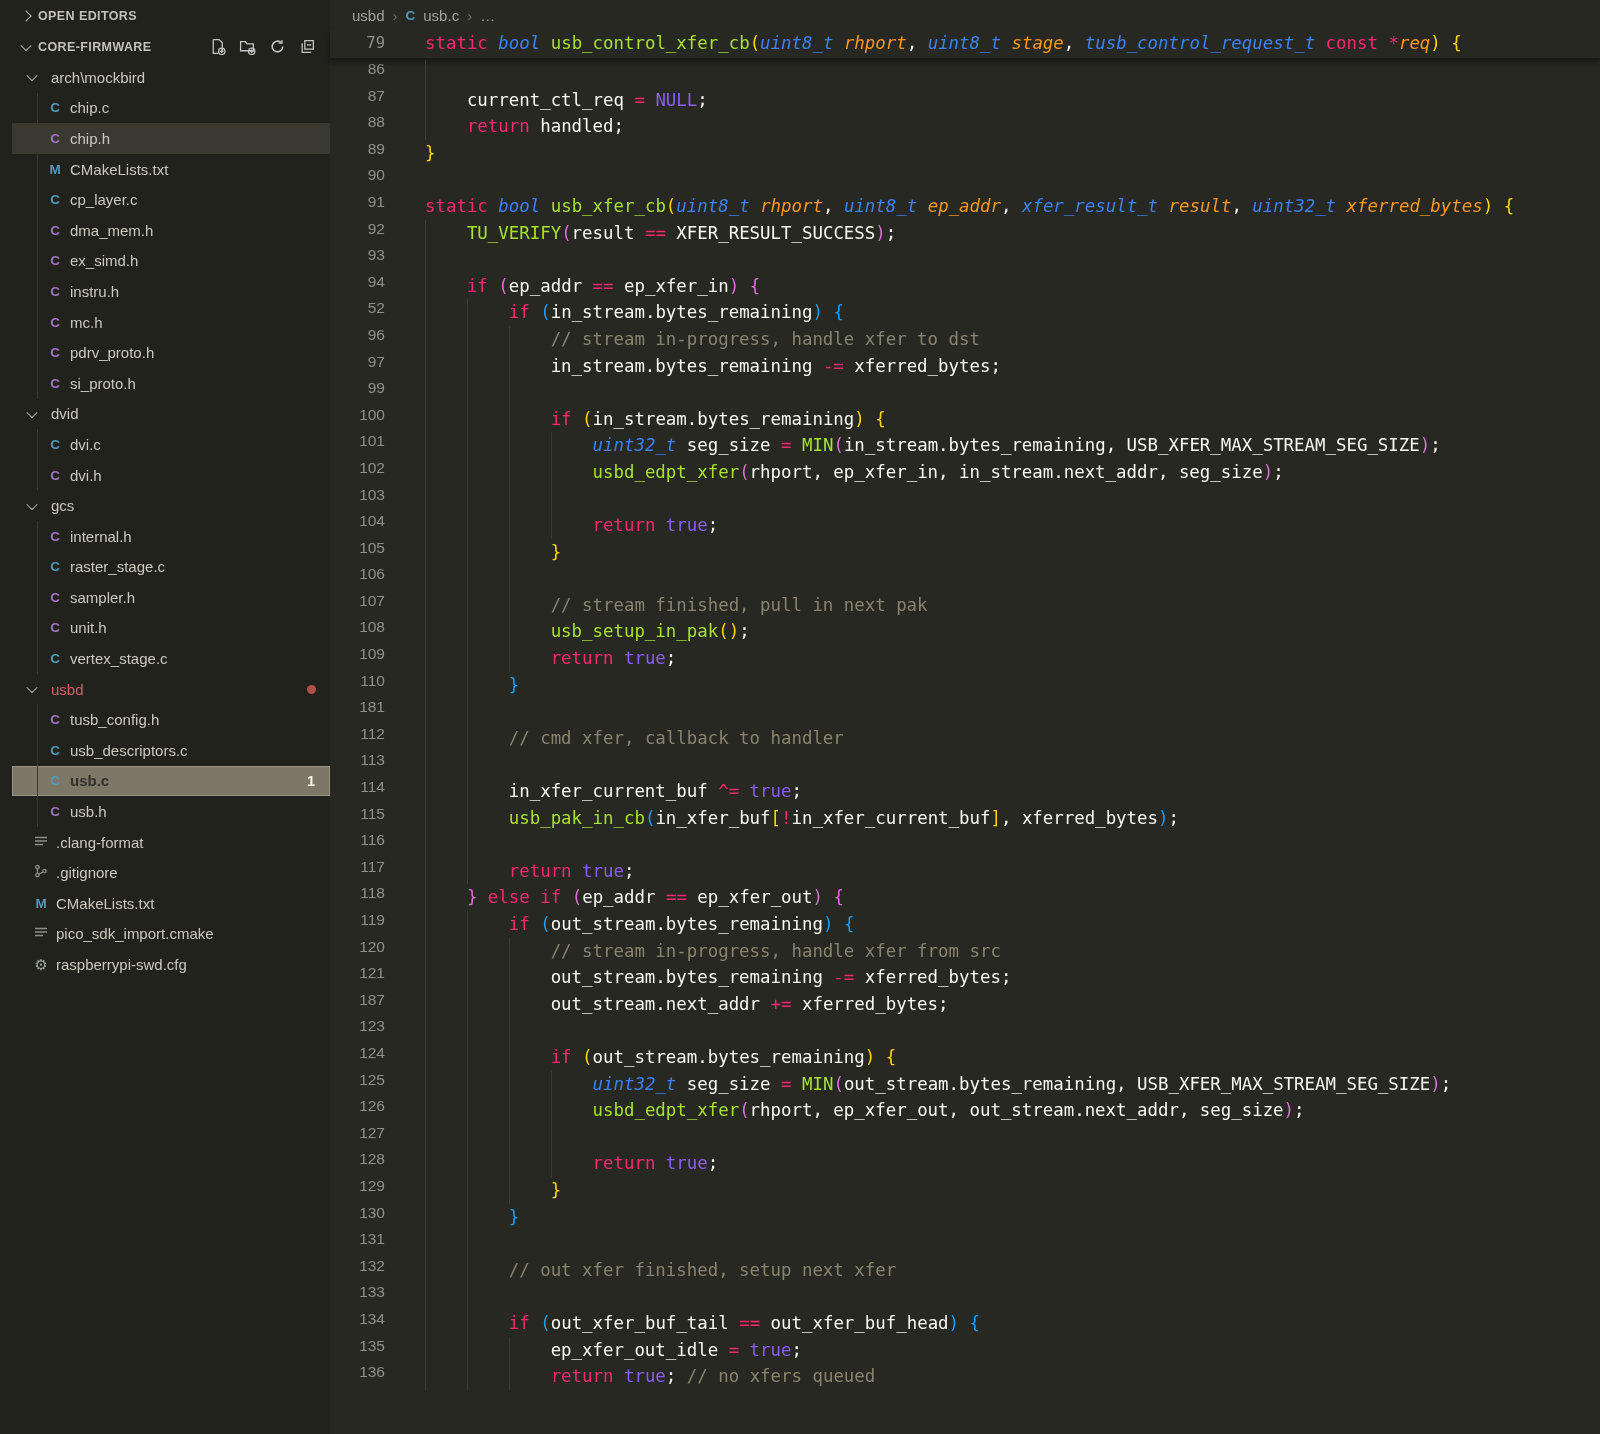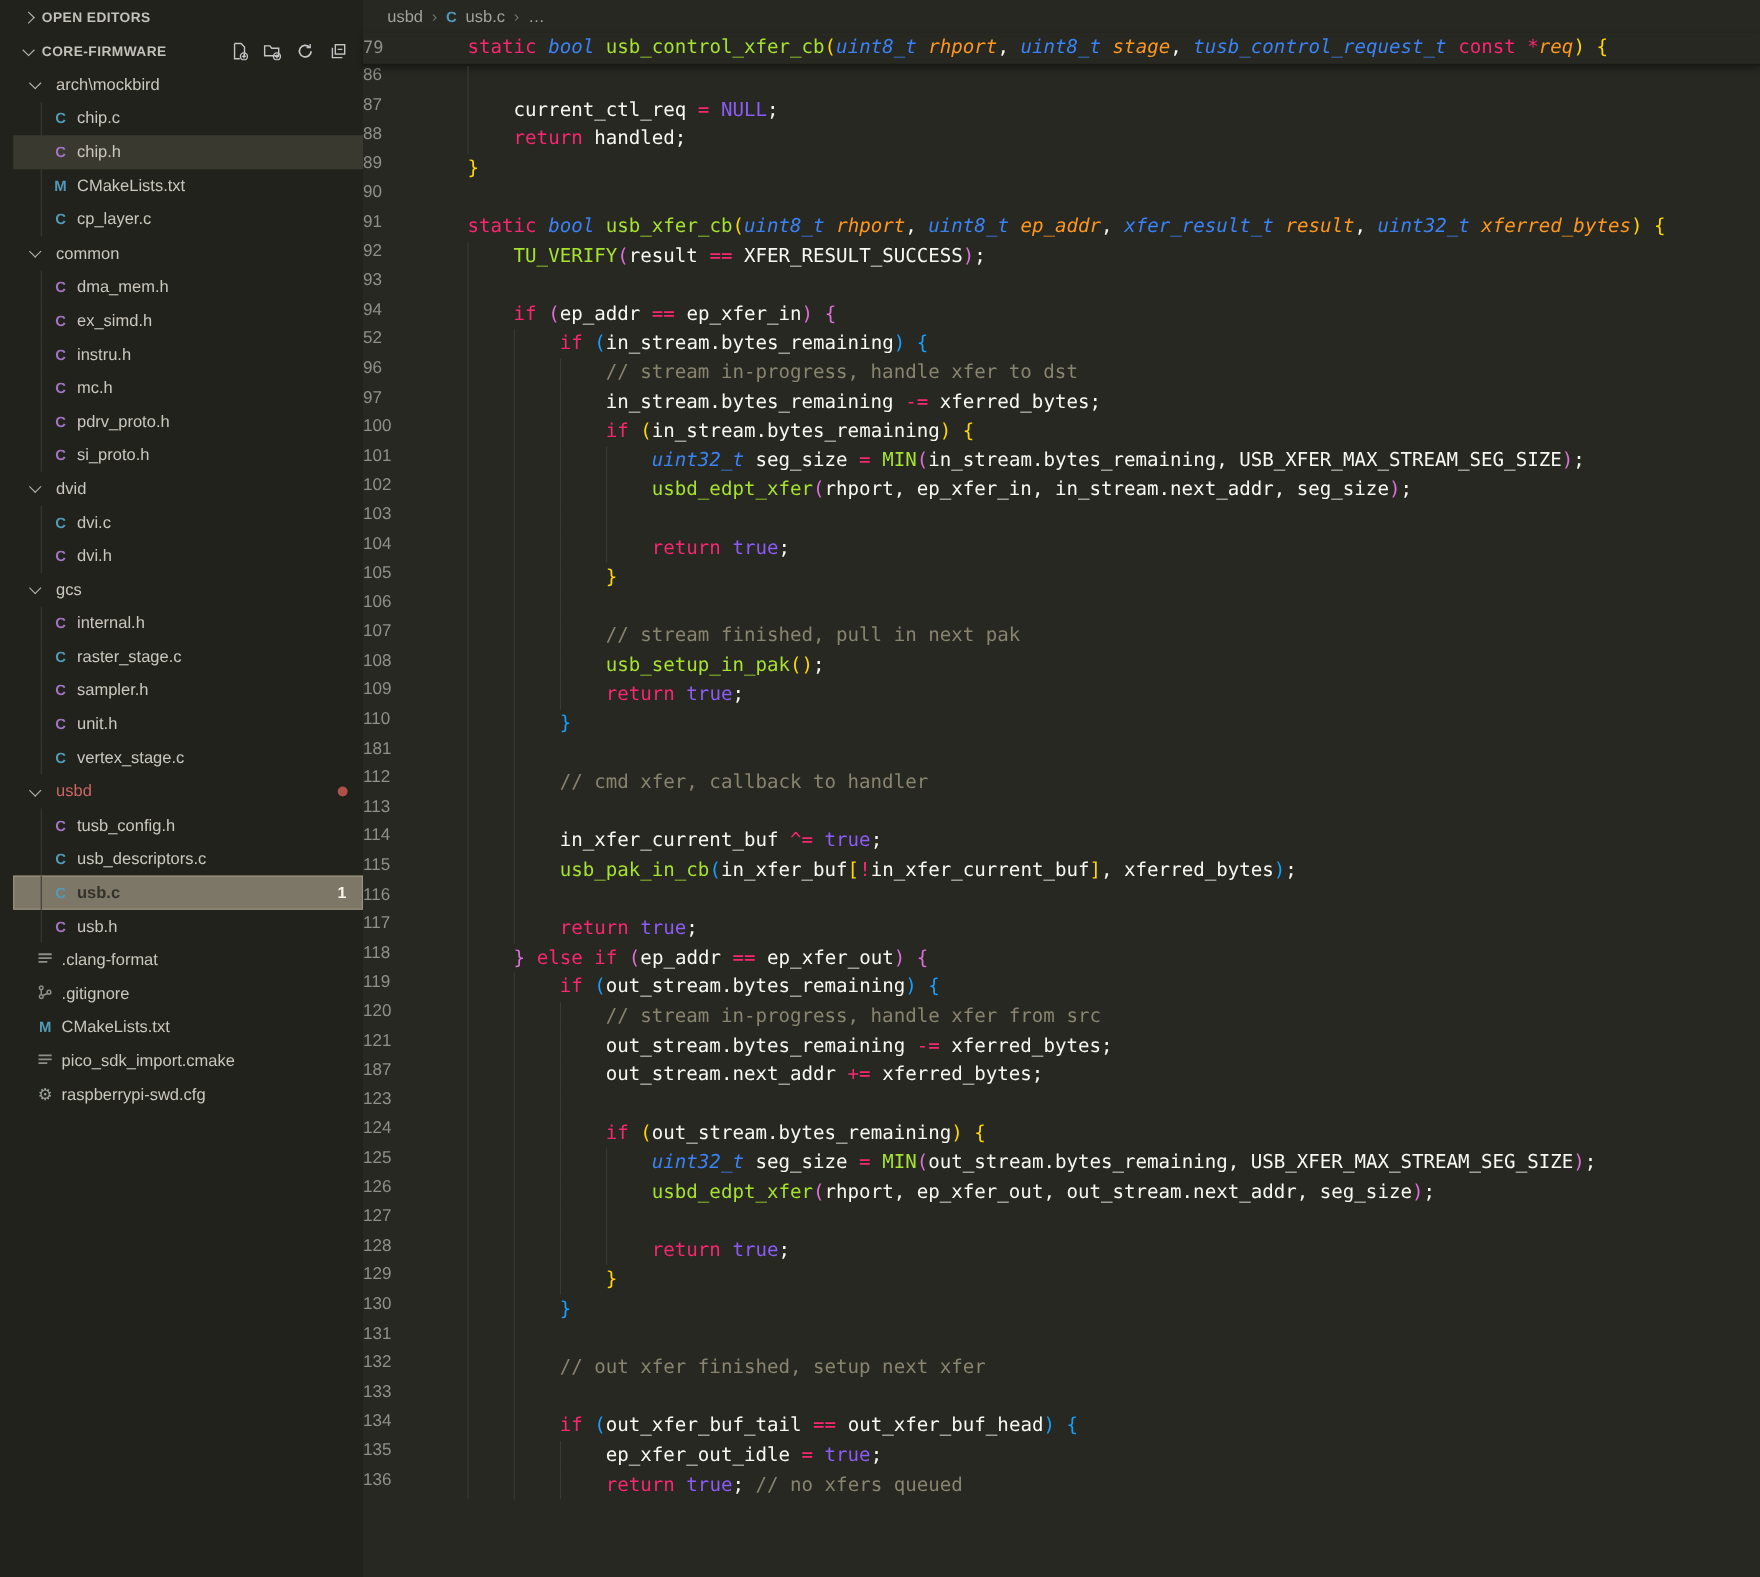--- a/index.html
+++ b/index.html
@@ -33,21 +33,21 @@
   .dot { position:absolute; right:14px; width:9px; height:9px; border-radius:50%; background:#ad5149; }
   .badge { position:absolute; right:15px; color:#f7f4ea; font-weight:700; font-size:14.5px; }
 
   
   #editor { position:absolute; left:330px; top:0; right:0; bottom:0; background:#272822; }
   #crumbs { height:30px; display:flex; align-items:center; padding-left:22px; gap:8px; color:#a2a29b; font-size:15px; }
   #crumbs .csep { color:#73736d; font-size:15px; }
   #crumbs .cicon { color:#519aba; font-weight:700; font-size:13.5px; }
   .codefont { font-family:"DejaVu Sans Mono", monospace; font-size:17.4px; line-height:26.6px; white-space:pre; }
   .line { display:flex; height:26.6px; }
-  .num { flex:0 0 95px; padding-right:40px; text-align:left; color:#90908a; font-size:15.5px; }
+  .num { flex:0 0 95px; padding-right:40px; text-align:right; color:#90908a; font-size:15.5px; }
   .src { flex:1 1 auto; position:relative; }
   .src i.ig { position:absolute; top:0; bottom:0; border-left:1px solid #3a3b33; }
   .src span { position:relative; }
   #sticky { position:relative; height:30px; border-bottom:2px solid #191a13; box-shadow:0 3px 6px rgba(0,0,0,.35); }
   #sticky .line { height:28px; }
   
   .t-p { color:#f8f8f2; } .t-k { color:#f92672; } .t-t { color:#3b82f6; font-style:italic; }
   .t-f { color:#a6e22e; } .t-a { color:#fd971f; font-style:italic; } .t-c { color:#8b5cf6; }
   .t-m { color:#88846f; } .t-b1 { color:#ffd700; } .t-b2 { color:#da70d6; } .t-b3 { color:#179fff; }
 </style>
@@ -100,24 +100,20 @@
           <span class="lab">chip.h</span>
         </div>
         <div class="row file child">
           <span class="ficon m-blue">M</span>
           <span class="lab">CMakeLists.txt</span>
         </div>
         <div class="row file child">
           <span class="ficon c-blue">C</span>
           <span class="lab">cp_layer.c</span>
         </div>
-        <div class="row folder">
-          <span class="chev open"></span>
-          <span class="lab">common</span>
-        </div>
         <div class="row file child">
           <span class="ficon c-purple">C</span>
           <span class="lab">dma_mem.h</span>
         </div>
         <div class="row file child">
           <span class="ficon c-purple">C</span>
           <span class="lab">ex_simd.h</span>
         </div>
         <div class="row file child">
           <span class="ficon c-purple">C</span>
@@ -278,20 +274,24 @@
         </div>
         <div class="line">
           <div class="num">96</div>
           <div class="src codefont"><i class="ig" style="left: 0px;"></i><i class="ig" style="left: 41.88px;"></i><i class="ig" style="left: 83.76px;"></i><span class="t-p">            </span><span class="t-m">// stream in-progress, handle xfer to dst</span></div>
         </div>
         <div class="line">
           <div class="num">97</div>
           <div class="src codefont"><i class="ig" style="left: 0px;"></i><i class="ig" style="left: 41.88px;"></i><i class="ig" style="left: 83.76px;"></i><span class="t-p">            in_stream.bytes_remaining </span><span class="t-k">-=</span><span class="t-p"> xferred_bytes;</span></div>
         </div>
         <div class="line">
+          <div class="num">99</div>
+          <div class="src codefont"><i class="ig" style="left: 0px;"></i><i class="ig" style="left: 41.88px;"></i><i class="ig" style="left: 83.76px;"></i></div>
+        </div>
+        <div class="line">
           <div class="num">100</div>
           <div class="src codefont"><i class="ig" style="left: 0px;"></i><i class="ig" style="left: 41.88px;"></i><i class="ig" style="left: 83.76px;"></i><span class="t-p">            </span><span class="t-k">if</span><span class="t-p"> </span><span class="t-b1">(</span><span class="t-p">in_stream.bytes_remaining</span><span class="t-b1">)</span><span class="t-p"> </span><span class="t-b1">{</span></div>
         </div>
         <div class="line">
           <div class="num">101</div>
           <div class="src codefont"><i class="ig" style="left: 0px;"></i><i class="ig" style="left: 41.88px;"></i><i class="ig" style="left: 83.76px;"></i><i class="ig" style="left: 125.64px;"></i><span class="t-p">                </span><span class="t-t">uint32_t</span><span class="t-p"> seg_size </span><span class="t-k">=</span><span class="t-p"> </span><span class="t-f">MIN</span><span class="t-b2">(</span><span class="t-p">in_stream.bytes_remaining, USB_XFER_MAX_STREAM_SEG_SIZE</span><span class="t-b2">)</span><span class="t-p">;</span></div>
         </div>
         <div class="line">
           <div class="num">102</div>
           <div class="src codefont"><i class="ig" style="left: 0px;"></i><i class="ig" style="left: 41.88px;"></i><i class="ig" style="left: 83.76px;"></i><i class="ig" style="left: 125.64px;"></i><span class="t-p">                </span><span class="t-f">usbd_edpt_xfer</span><span class="t-b2">(</span><span class="t-p">rhport, ep_xfer_in, in_stream.next_addr, seg_size</span><span class="t-b2">)</span><span class="t-p">;</span></div>

